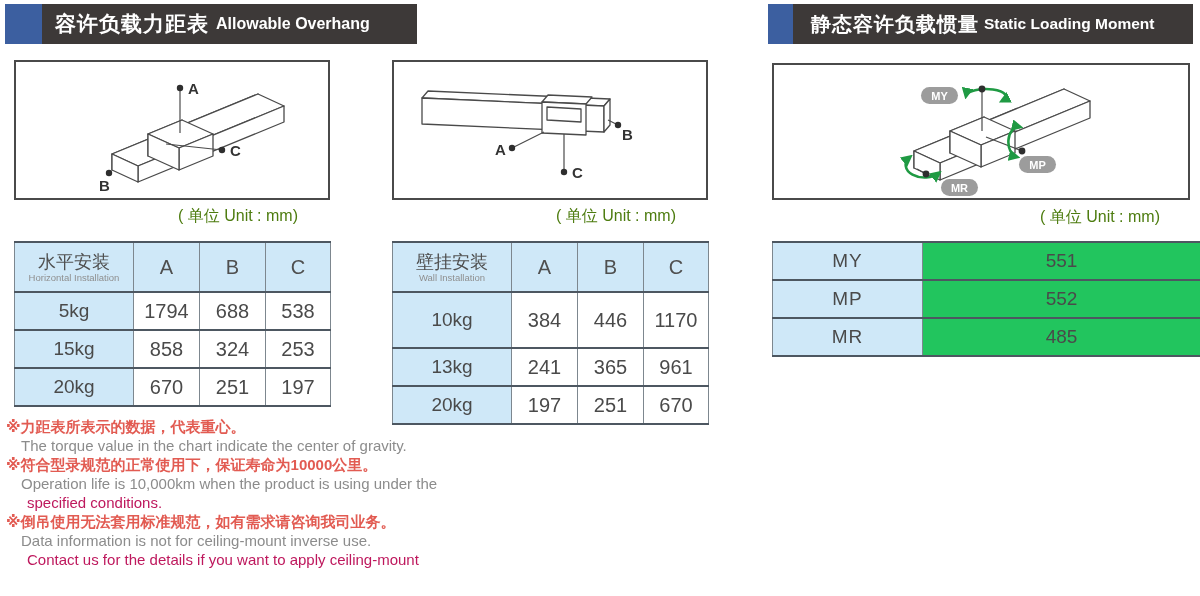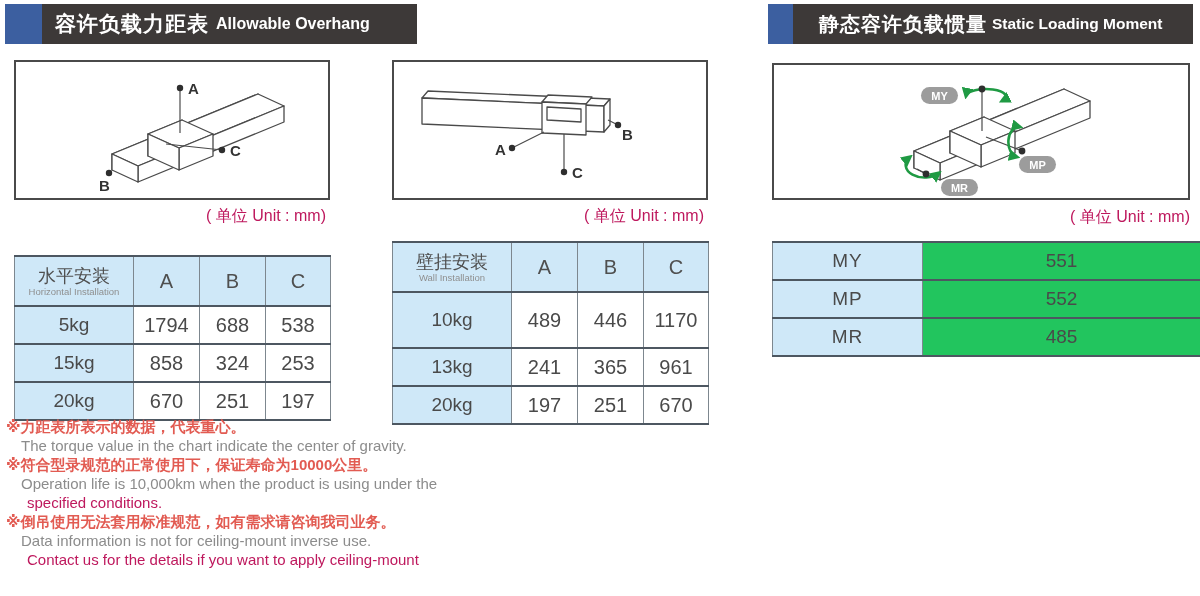--- a/index.html
+++ b/index.html
@@ -15,21 +15,21 @@
            padding-left:13px;white-space:nowrap;overflow:hidden;}
   .hdr-zh{font-size:21px;font-weight:bold;letter-spacing:1px;}
   .hdr-en{font-size:16px;font-weight:bold;margin-left:7px;letter-spacing:0px;}
 
   
   .diagram-box{background:#ffffff;border:2px solid #4a4a4a;}
   .diagram-box svg{display:block;}
   .dlabel{font-size:15px;font-weight:bold;fill:#333333;}
   .badge-text{font-size:11px;font-weight:bold;fill:#ffffff;text-anchor:middle;}
 
-  .unit-label{font-size:16px;color:#be185d;text-align:right;white-space:nowrap;}
+  .unit-label{font-size:16px;color:#4d7c0f;text-align:center;white-space:nowrap;}
 
   
   table.data-table{border-collapse:collapse;table-layout:fixed;}
   table.data-table tr{border-top:2px solid #4d5761;border-bottom:2px solid #4d5761;}
   table.data-table td,table.data-table th{border-left:1px solid #7d878f;border-right:1px solid #7d878f;
       text-align:center;vertical-align:middle;padding:0;font-weight:normal;}
   .cell-blue{background:#cfe8f8;}
   .hdr-cell-zh{font-size:18px;color:#4f4f4f;line-height:20px;}
   .hdr-cell-en{font-size:9.5px;color:#8f8f8f;line-height:11px;}
   .col-abc{font-size:20px;color:#4f4f4f;}
@@ -51,21 +51,21 @@
 <div class="abs sec-header" style="left:5px;top:4px;width:412px;">
   <div class="hdr-accent"></div>
   <div class="hdr-bar">
     <span class="hdr-zh">容许负载力距表</span>
     <span class="hdr-en">Allowable Overhang</span>
   </div>
 </div>
 
 <div class="abs sec-header" style="left:768px;top:4px;width:425px;">
   <div class="hdr-accent sm"></div>
-  <div class="hdr-bar" style="padding-left:26px;">
+  <div class="hdr-bar" style="padding-left:18px;">
     <span class="hdr-zh" style="font-size:20px;">静态容许负载惯量</span>
     <span class="hdr-en" style="font-size:15.5px;margin-left:5px;">Static Loading Moment</span>
   </div>
 </div>
 
 <div class="abs diagram-box" style="left:14px;top:60px;width:312px;height:136px;">
   <svg width="312" height="136" viewBox="0 0 312 136">
     <g fill="#ffffff" stroke="#4a4a4a" stroke-width="1.3" stroke-linejoin="round">
 
       <polygon points="96,108 242,48 242,32 96,92"></polygon>
@@ -164,21 +164,21 @@
       <rect x="245" y="91" width="37" height="17" rx="8.5"></rect>
       <rect x="167" y="114" width="37" height="17" rx="8.5"></rect>
     </g>
     <text class="badge-text" x="165.5" y="34.5">MY</text>
     <text class="badge-text" x="263.5" y="103.5">MP</text>
     <text class="badge-text" x="185.5" y="126.5">MR</text>
   </svg>
 </div>
 <div class="abs unit-label" style="left:1010px;top:207px;width:180px;">( 单位 Unit : mm)</div>
 
-<table class="abs data-table" style="left:14px;top:255px;width:316px;">
+<table class="abs data-table" style="left:14px;top:241px;width:316px;">
   <colgroup>
       <col style="width:119px">
       <col style="width:66px">
       <col style="width:66px">
       <col style="width:65px">
     </colgroup>
   <tbody>
       <tr style="height:50px;">
     <th class="cell-blue">
       <div class="hdr-cell-zh">水平安装</div>
@@ -221,21 +221,21 @@
     <th class="cell-blue">
       <div class="hdr-cell-zh">壁挂安装</div>
       <div class="hdr-cell-en">Wall Installation</div>
     </th>
     <th class="cell-blue col-abc">A</th>
     <th class="cell-blue col-abc">B</th>
     <th class="cell-blue col-abc">C</th>
   </tr>
   <tr style="height:56px;">
     <td class="cell-blue load-cell">10kg</td>
-    <td class="val-cell">489</td>
+    <td class="val-cell">384</td>
     <td class="val-cell">446</td>
     <td class="val-cell">1170</td>
   </tr>
   <tr style="height:38px;">
     <td class="cell-blue load-cell">13kg</td>
     <td class="val-cell">241</td>
     <td class="val-cell">365</td>
     <td class="val-cell">961</td>
   </tr>
   <tr style="height:38px;">

